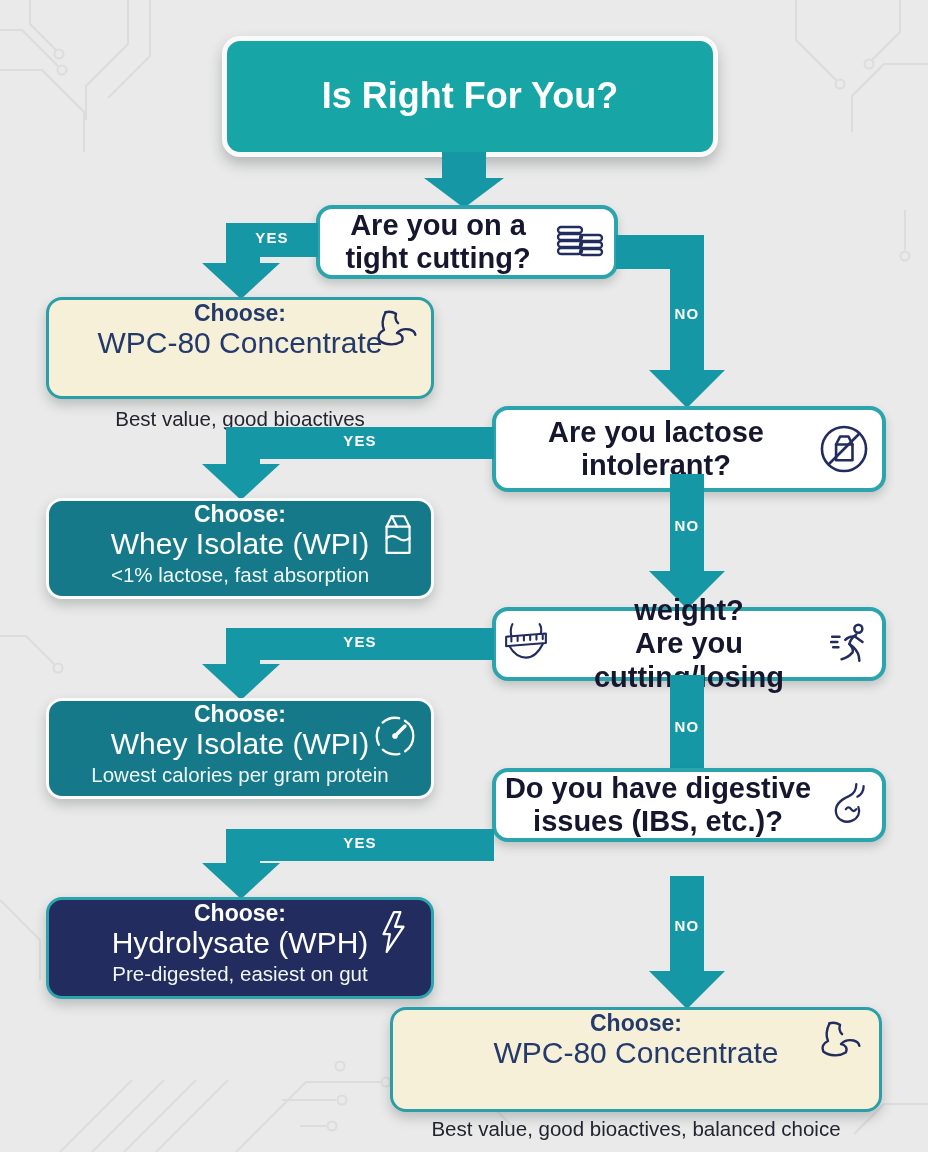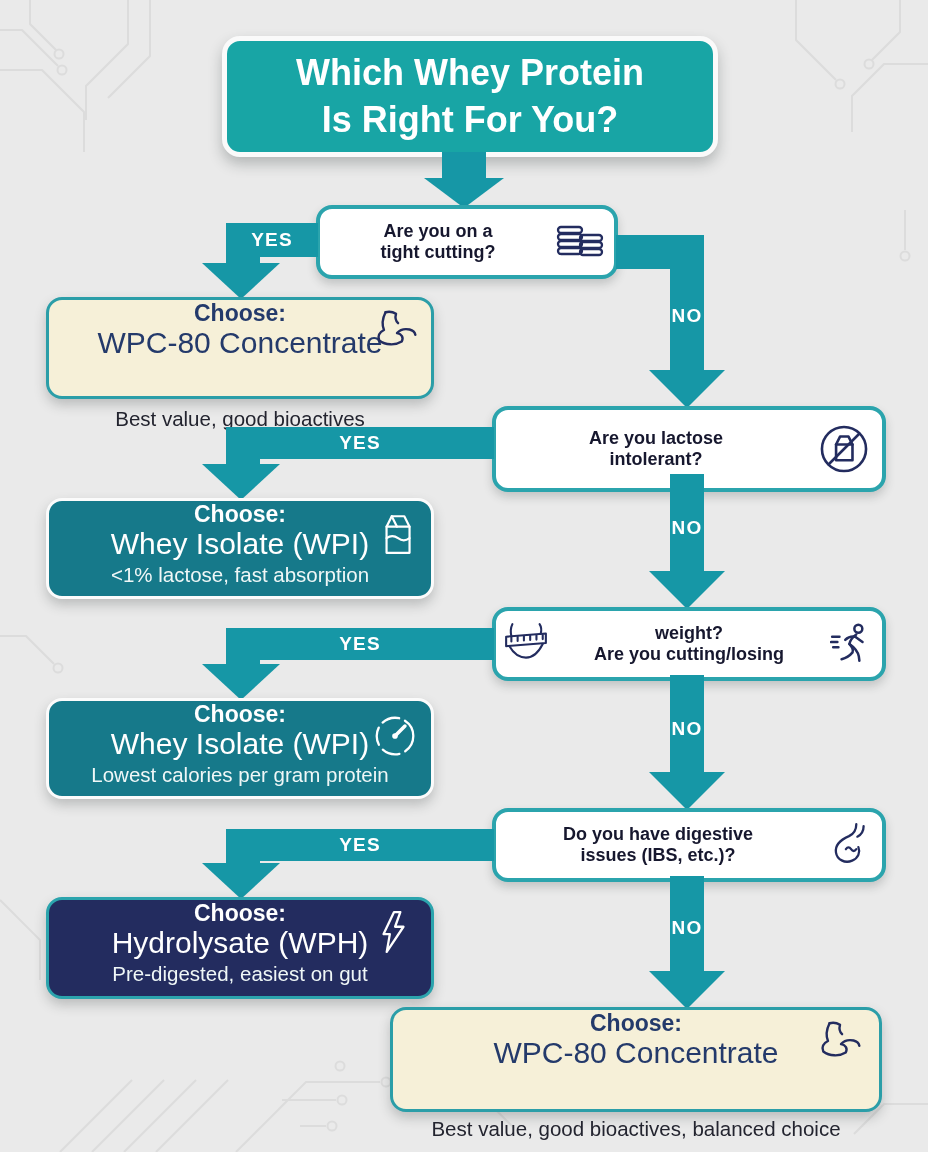--- a/index.html
+++ b/index.html
@@ -3,31 +3,31 @@
 <meta charset="utf-8">
 <style>
   html,body{margin:0;padding:0;}
   body{background:#EAEAEA;font-family:"Liberation Sans","DejaVu Sans",sans-serif;}
   #stage{position:relative;width:928px;height:1152px;overflow:hidden;background:#EAEAEA;}
   #circuit{position:absolute;inset:0;}
 
   .bar{position:absolute;background:#1697A6;}
   .head{position:absolute;width:0;height:0;border-left:39px solid transparent;border-right:39px solid transparent;border-top:36px solid #1697A6;}
   .head.no{border-left-width:38px;border-right-width:38px;border-top-width:38px;}
-  .lbl{position:absolute;color:#FFFFFF;font-weight:800;font-size:19px;letter-spacing:1.2px;text-align:center;}
+  .lbl{position:absolute;color:#FFFFFF;font-weight:800;font-size:15px;letter-spacing:1.2px;text-align:center;}
 
   .title-box{position:absolute;left:222px;top:36px;width:496px;height:121px;background:#18A5A5;
     border:5px solid #FAFAFA;border-radius:18px;box-shadow:0 7px 14px rgba(40,50,50,.28);
     display:flex;flex-direction:column;align-items:center;justify-content:center;
     color:#FFFFFF;font-size:36px;font-weight:800;line-height:1.28;text-align:center;box-sizing:border-box;}
 
   .q-box{position:absolute;background:#FFFFFF;border:4px solid #2BA4AD;border-radius:16px;
     box-shadow:0 5px 10px rgba(50,60,60,.22);display:flex;align-items:center;justify-content:center;
     color:#16172E;box-sizing:border-box;}
-  .q-text{text-align:center;font-size:18px;font-weight:700;line-height:1.15;}
+  .q-text{text-align:center;font-size:29px;font-weight:700;line-height:1.15;}
   .q-text .ln{display:block;}
   .q-icon{position:absolute;color:#232C5F;top:50%;transform:translateY(-50%);}
   .q-icon.right{right:9px;}
   .q-icon.left{left:7px;}
 
   .a-box{position:absolute;border-radius:16px;box-shadow:0 6px 12px rgba(50,60,60,.25);
     display:flex;flex-direction:column;align-items:center;justify-content:flex-start;text-align:center;box-sizing:border-box;}
   .a-cream{background:#F6F0D8;border:3px solid #2B9EA8;color:#243A6B;}
   .a-teal{background:#16798A;border:3px solid #FBFBFB;color:#FFFFFF;}
   .a-navy{background:#232C5F;border:3px solid #2BA4AD;color:#FFFFFF;}
@@ -75,21 +75,20 @@
         <circle cx="342" cy="1100" r="4.5" fill="#EAEAEA"></circle>
       <path d="M300 1126 H326"></path>
         <circle cx="332" cy="1126" r="4.5" fill="#EAEAEA"></circle>
       <path d="M398 1088 H474 L514 1128"></path>
         <circle cx="340" cy="1066" r="4.5" fill="#EAEAEA"></circle>
       <path d="M928 1104 H884 L854 1134"></path>
     </g>
   </svg>
 
   <div class="title-box">
-    <span>Which Whey Protein</span>
     <span>Is Right For You?</span>
   </div>
   <div class="bar" style="left:442px;top:152px;width:44px;height:28px;"></div>
   <div class="head" style="left:424px;top:178px;border-left-width:40px;border-right-width:40px;border-top-width:30px;"></div>
 
   <div class="q-box" style="left:316px;top:205px;width:302px;height:74px;padding-right:58px;">
     <div class="q-text">
       <span class="ln">Are you on a</span>
       <span class="ln">tight cutting?</span>
     </div>
@@ -207,21 +206,21 @@
         <circle cx="22" cy="23" r="17.5" stroke-dasharray="17 6"></circle>
         <path d="M22 23 L31.5 13.5" style="stroke-width:3.4;"></path>
         <circle cx="22" cy="23" r="1.6" fill="currentColor"></circle>
       </svg>
     </span>
     <div class="a-label">Choose:</div>
     <div class="a-name">Whey Isolate (WPI)</div>
     <div class="a-detail">Lowest calories per gram protein</div>
   </div>
 
-  <div class="q-box" style="left:492px;top:808px;width:394px;height:74px;padding-right:62px;">
+  <div class="q-box" style="left:492px;top:768px;width:394px;height:74px;padding-right:62px;">
     <div class="q-text">
       <span class="ln">Do you have digestive</span>
       <span class="ln">issues (IBS, etc.)?</span>
     </div>
     <span class="q-icon right" style="right:11px;">
       <svg class="ic" width="44" height="48" viewBox="0 0 42 46" style="stroke-width:2.2;">
         <path d="M28 3 C28 9 26 12 21 14.5 C13 18 7.5 23 8.5 30 C9.5 37 17 41 24 38 C30 35.5 32 30 30 25"></path>
         <path d="M35 5 C35 10 33 13 29 15"></path>
         <path d="M18 27 q2.5 -3.5 5 0 q2.5 3.5 5 0"></path>
       </svg>

